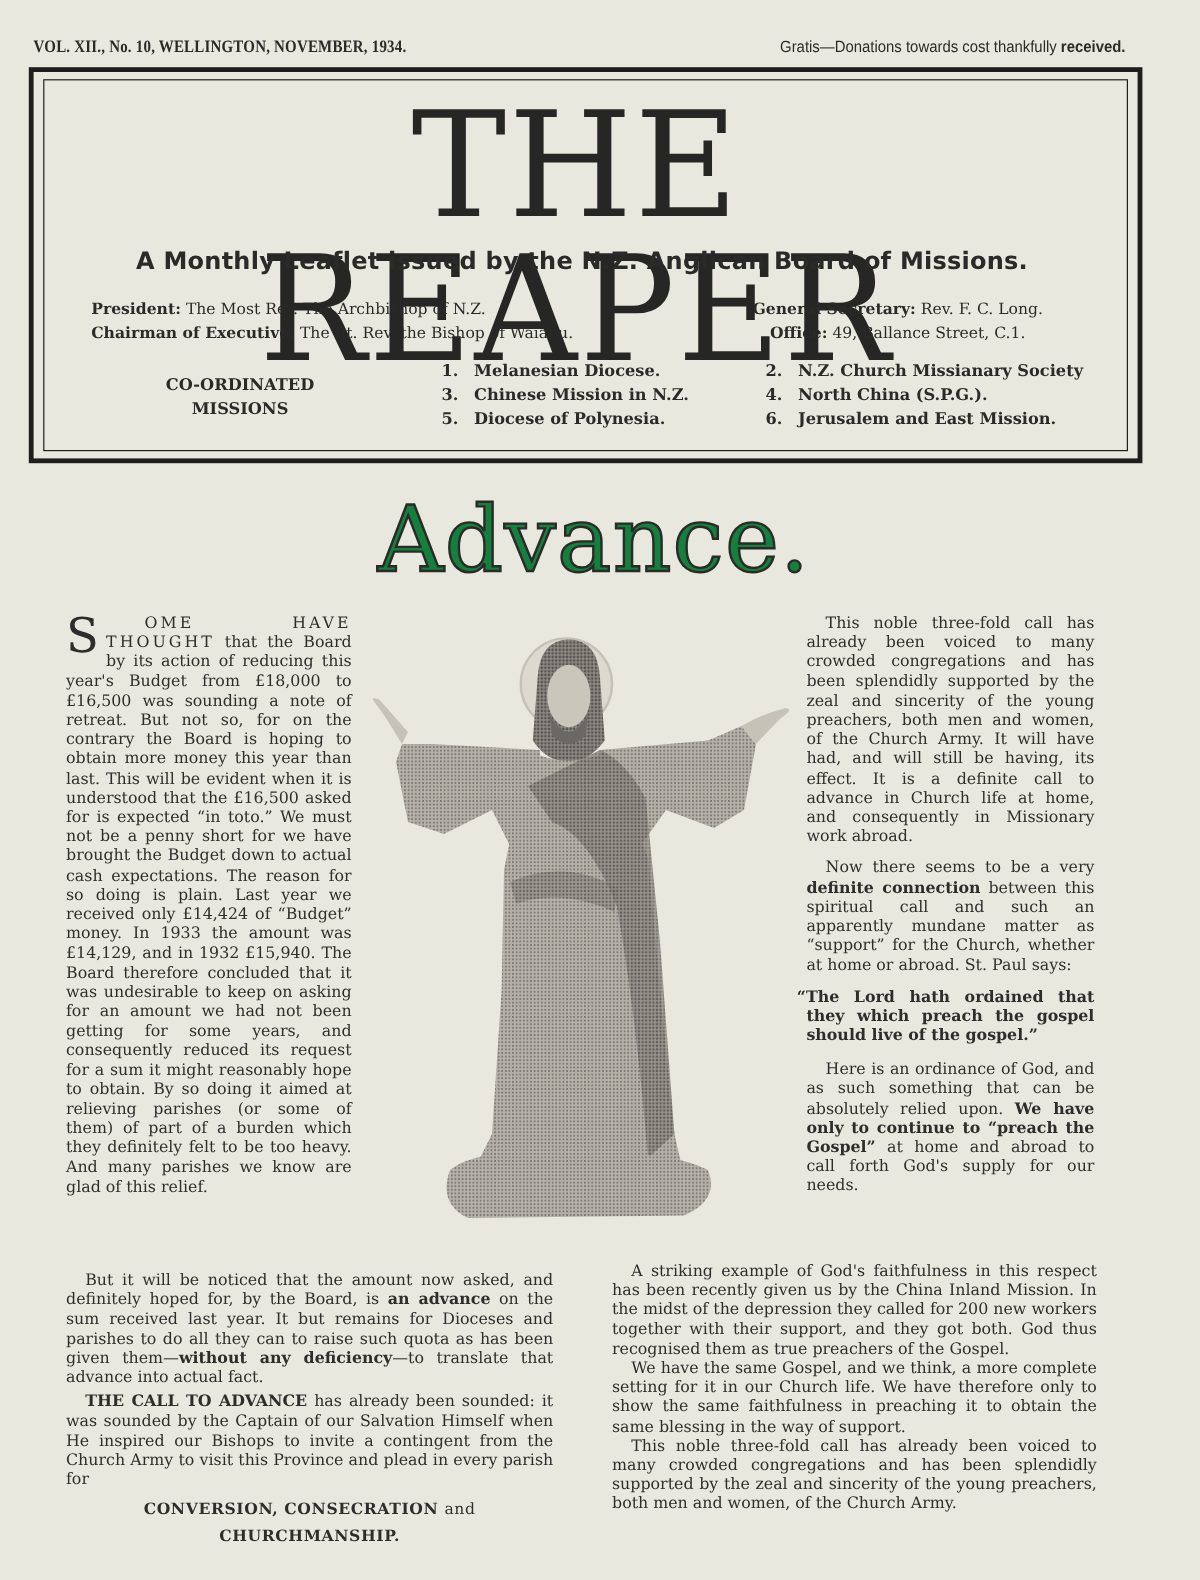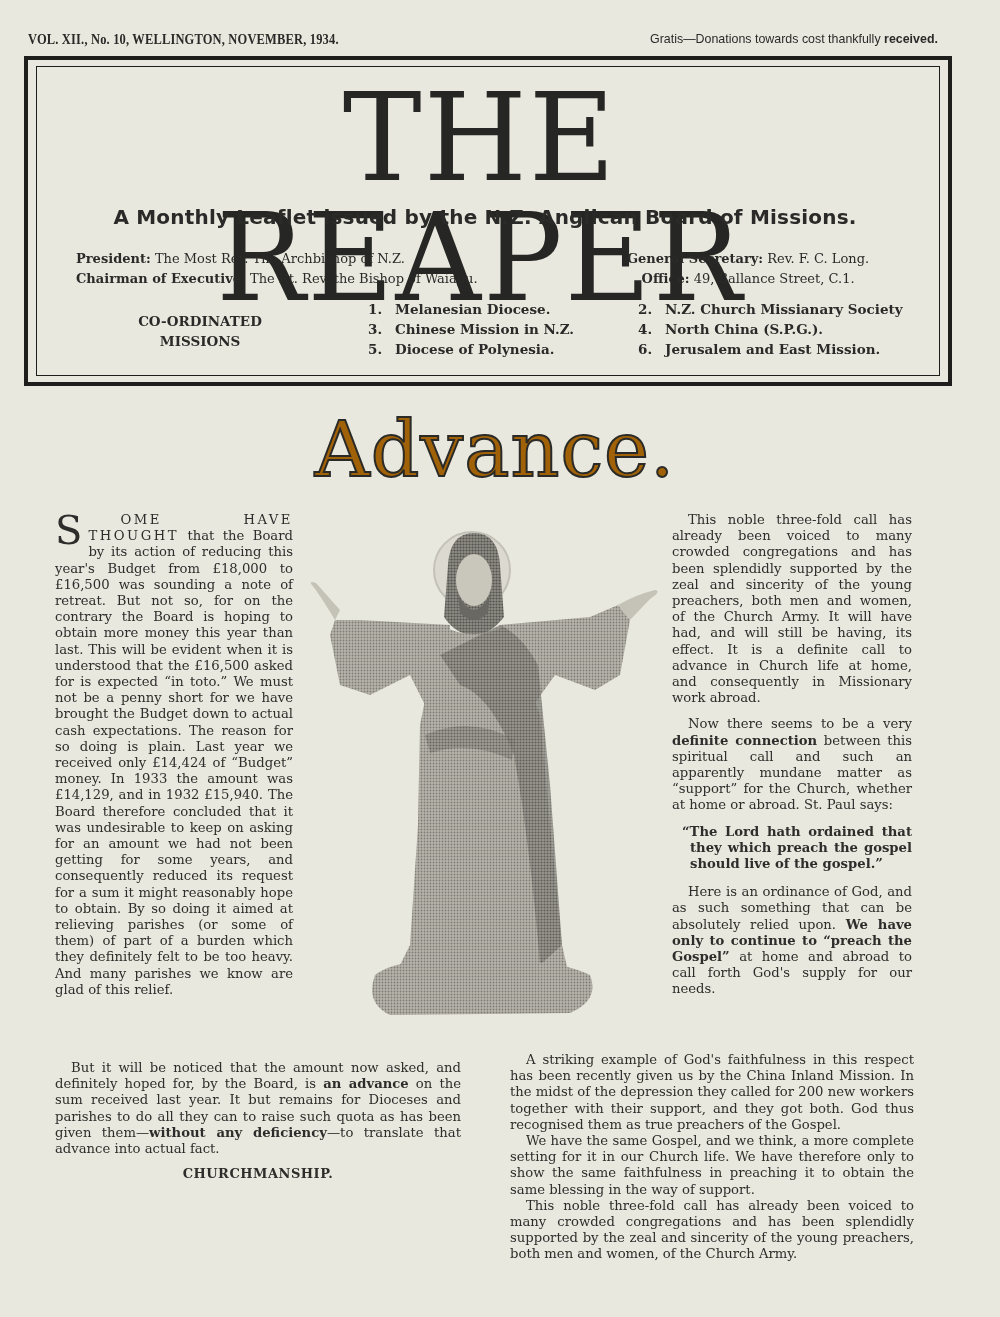--- a/index.html
+++ b/index.html
@@ -62,38 +62,38 @@
   .missions .num { display: inline-block; width: 27px; }
   .mis-left { left: 368px; top: 299px; }
   .mis-right { left: 638px; top: 299px; }
 
   
   .article-title {
     left: 290px; top: 405px; width: 410px; height: 90px;
     text-align: center;
     font-family: "DejaVu Serif", serif;
     font-size: 76px; line-height: 90px;
-    color: #a16207;
+    color: #15803d;
     -webkit-text-stroke: 2px #2a2a28;
     letter-spacing: 1px;
   }
 
   
   .col { font-family: "DejaVu Serif", serif; font-size: 13.2px; line-height: 16.2px; text-align: justify; color: #2d2d2b; }
   .col p { text-indent: 16px; }
   .col b { font-weight: bold; }
   .col-left { left: 55px; top: 512px; width: 238px; }
   .dropcap { float: left; font-size: 40px; line-height: 32px; margin: 2px 6px 0 0; font-family: "DejaVu Serif", serif; }
   .col-left .lead { text-indent: 0; }
   .col-left .lead .caps { letter-spacing: 2.5px; margin-left: 32px; }
 
   .col-full-left { left: 55px; top: 1060px; width: 406px; }
   .col-right { left: 672px; top: 512px; width: 240px; }
   .col-right p + p { margin-top: 10px; }
-  .quote { margin: 12px 0 12px 18px; font-weight: bold; text-indent: -8px !important; }
+  .quote { margin: 12px 0 12px 0; font-weight: bold; text-indent: -8px !important; }
   .col-full-right { left: 510px; top: 1052px; width: 404px; }
 
   .call-center {
     text-align: center; font-weight: bold; font-family: "DejaVu Serif", serif;
     font-size: 13px; line-height: 22px; margin-top: 6px; letter-spacing: 0.5px;
   }
   .call-center .and { font-weight: normal; }
 
   
   .figure { left: 300px; top: 525px; width: 370px; height: 495px; }
@@ -175,21 +175,23 @@
     <path d="M75 450 Q100 430 170 440 Q250 430 290 450 Q300 475 270 488 L90 490 Q65 478 75 450 Z" fill="url(#ht)"></path>
   </svg>
 </div>
 
 <div class="abs col col-left">
   <p class="lead"><span class="dropcap">S</span><span class="caps">OME HAVE THOUGHT</span> <span>that the Board by its action of reducing this year's Budget from £18,000 to £16,500 was sounding a note of retreat. But not so, for on the contrary the Board is hoping to obtain more money this year than last. This will be evident when it is understood that the £16,500 asked for is expected “in toto.” We must not be a penny short for we have brought the Budget down to actual cash expectations. The reason for so doing is plain. Last year we received only £14,424 of “Budget” money. In 1933 the amount was £14,129, and in 1932 £15,940. The Board therefore concluded that it was undesirable to keep on asking for an amount we had not been getting for some years, and consequently reduced its request for a sum it might reasonably hope to obtain. By so doing it aimed at relieving parishes (or some of them) of part of a burden which they definitely felt to be too heavy. And many parishes we know are glad of this relief.</span></p>
 </div>
 
 <div class="abs col col-full-left">
   <p><span>But it will be noticed that the amount now asked, and definitely hoped for, by the Board, is</span> <b>an advance</b> <span>on the sum received last year. It but remains for Dioceses and parishes to do all they can to raise such quota as has been given them—</span><b>without any deficiency</b><span>—to translate that advance into actual fact.</span></p>
+  <p style="margin-top:4px"><b>THE CALL TO ADVANCE</b> <span>has already been sounded: it was sounded by the Captain of our Salvation Himself when He inspired our Bishops to invite a contingent from the Church Army to visit this Province and plead in every parish for</span></p>
   <div class="call-center">
+    <div><span>CONVERSION, CONSECRATION</span> <span class="and">and</span></div>
     <div>CHURCHMANSHIP.</div>
   </div>
 </div>
 
 <div class="abs col col-right">
   <p>This noble three-fold call has already been voiced to many crowded congregations and has been splendidly supported by the zeal and sincerity of the young preachers, both men and women, of the Church Army. It will have had, and will still be having, its effect. It is a definite call to advance in Church life at home, and consequently in Missionary work abroad.</p>
   <p><span>Now there seems to be a very</span> <b>definite connection</b> <span>between this spiritual call and such an apparently mundane matter as “support” for the Church, whether at home or abroad. St. Paul says:</span></p>
   <p class="quote">“The Lord hath ordained that they which preach the gospel should live of the gospel.”</p>
   <p><span>Here is an ordinance of God, and as such something that can be absolutely relied upon.</span> <b>We have only to continue to “preach the Gospel”</b> <span>at home and abroad to call forth God's supply for our needs.</span></p>
 </div>

